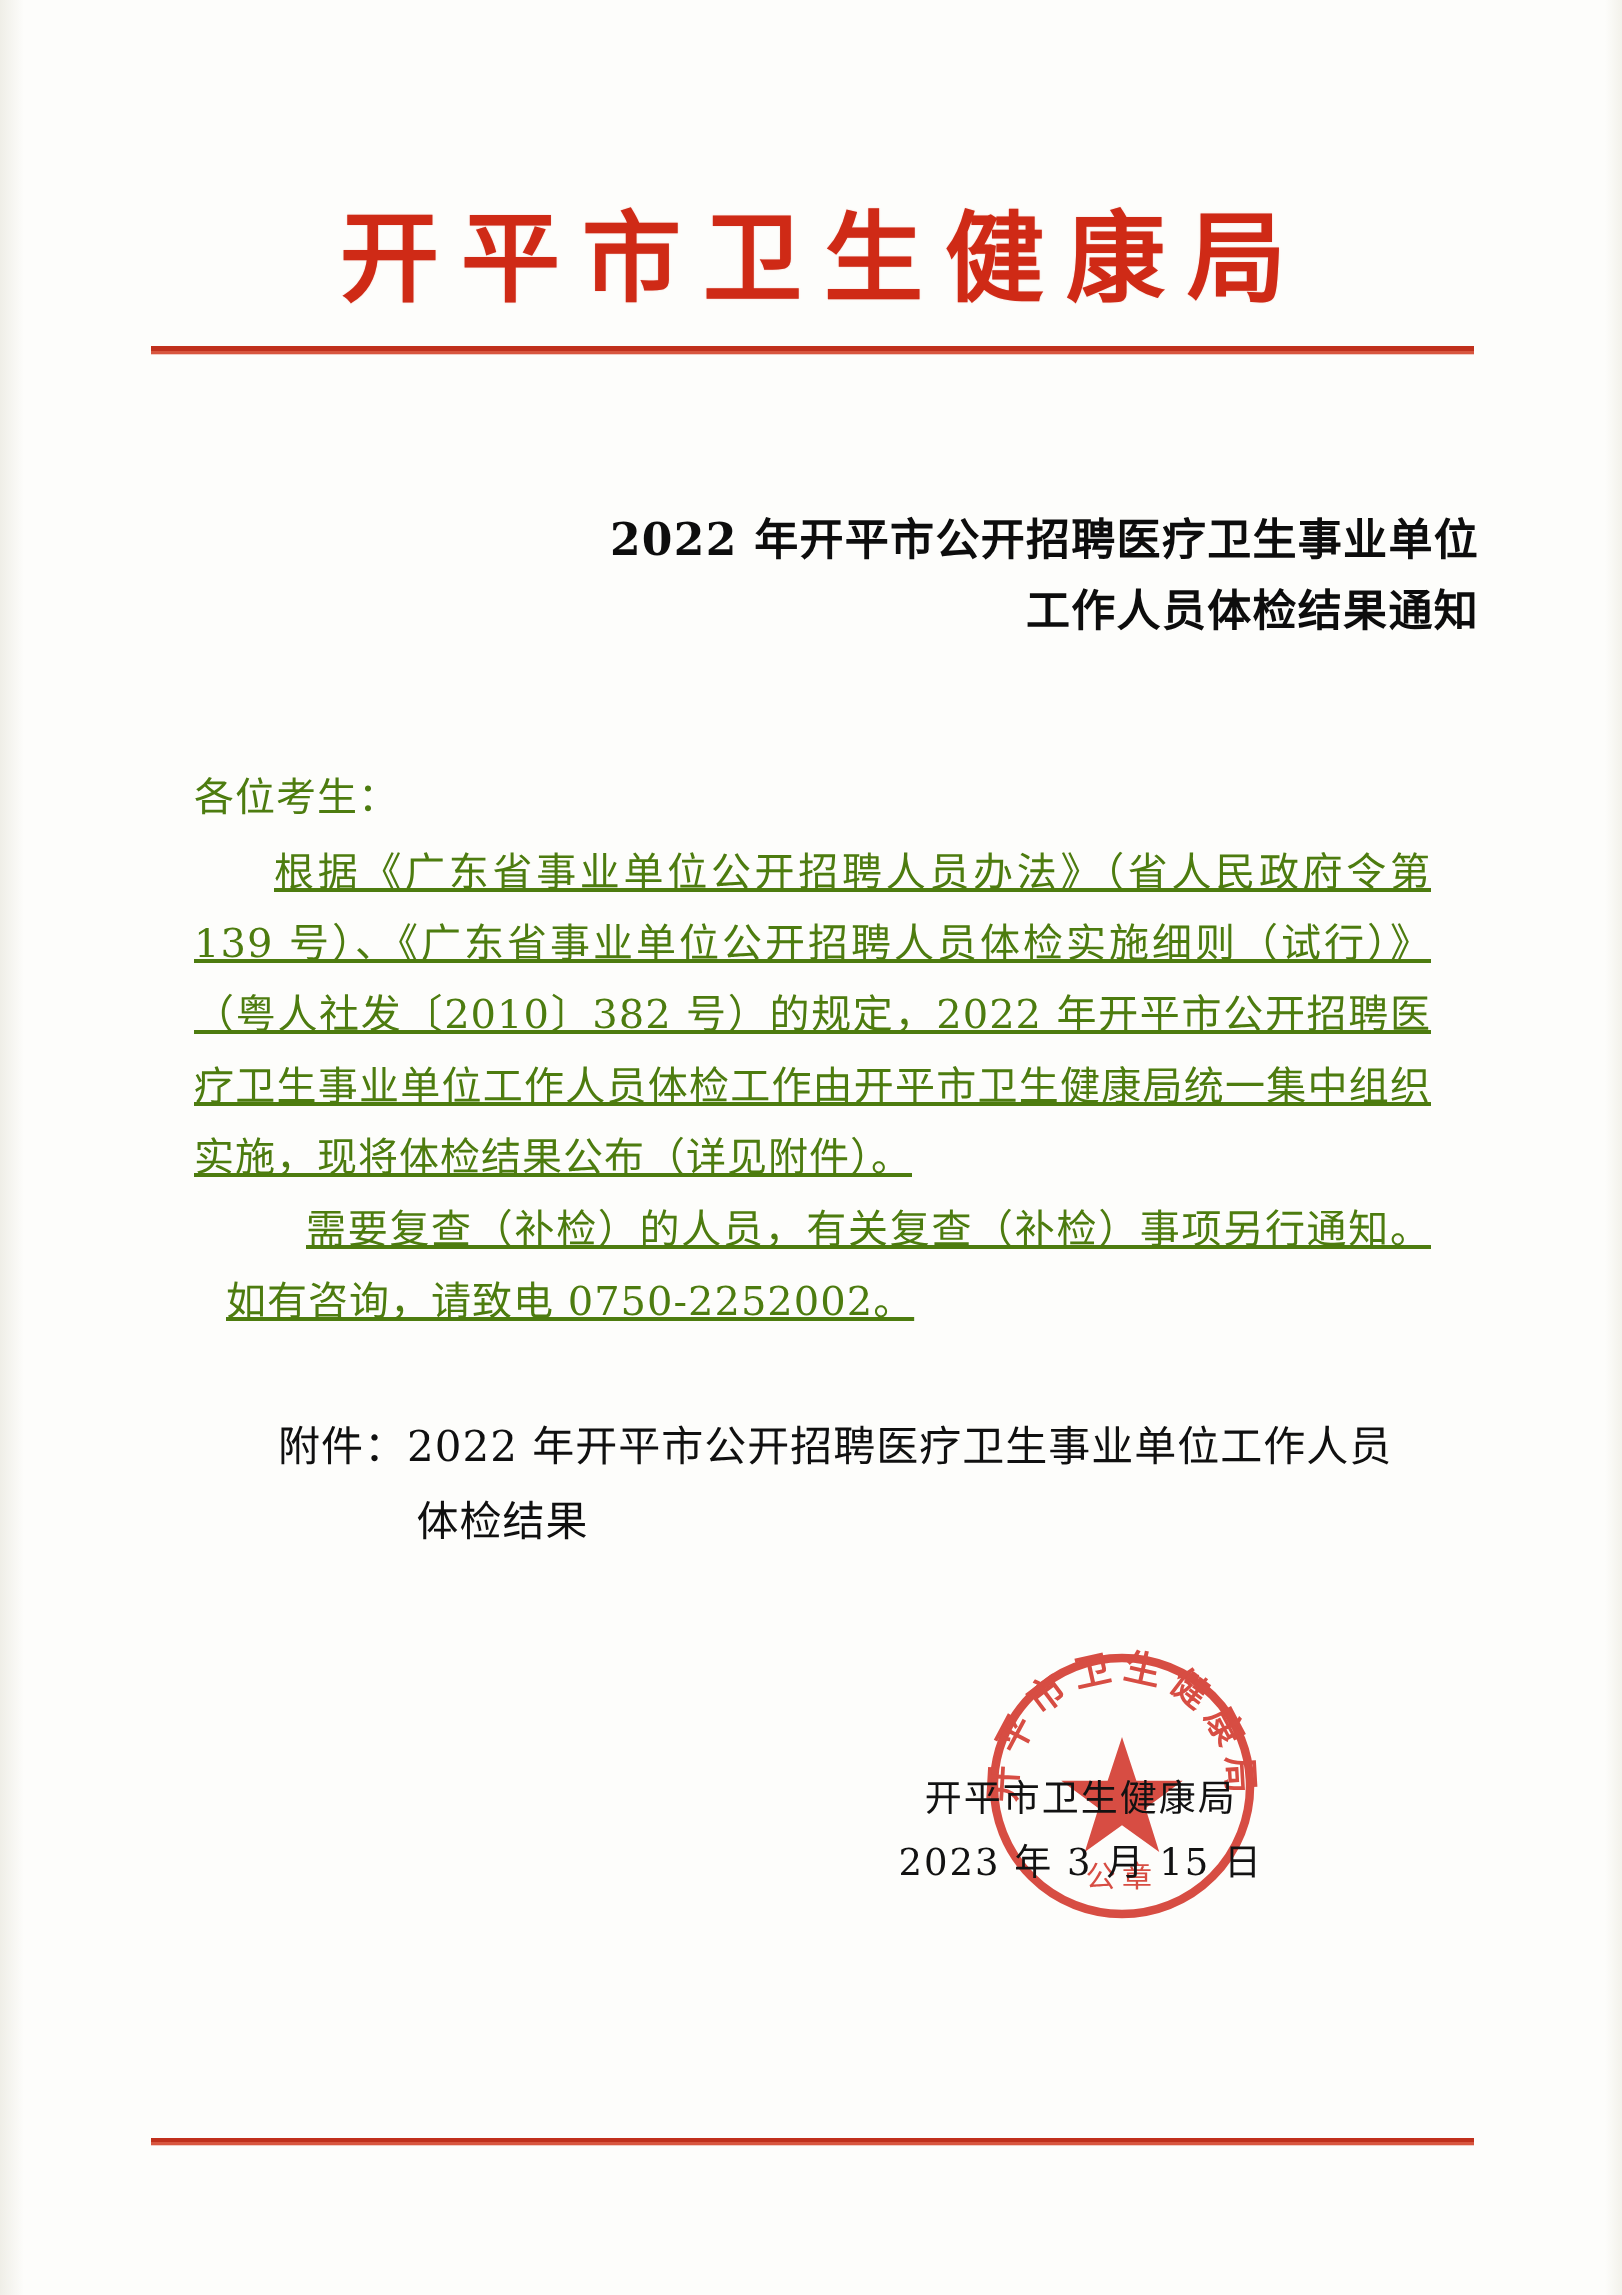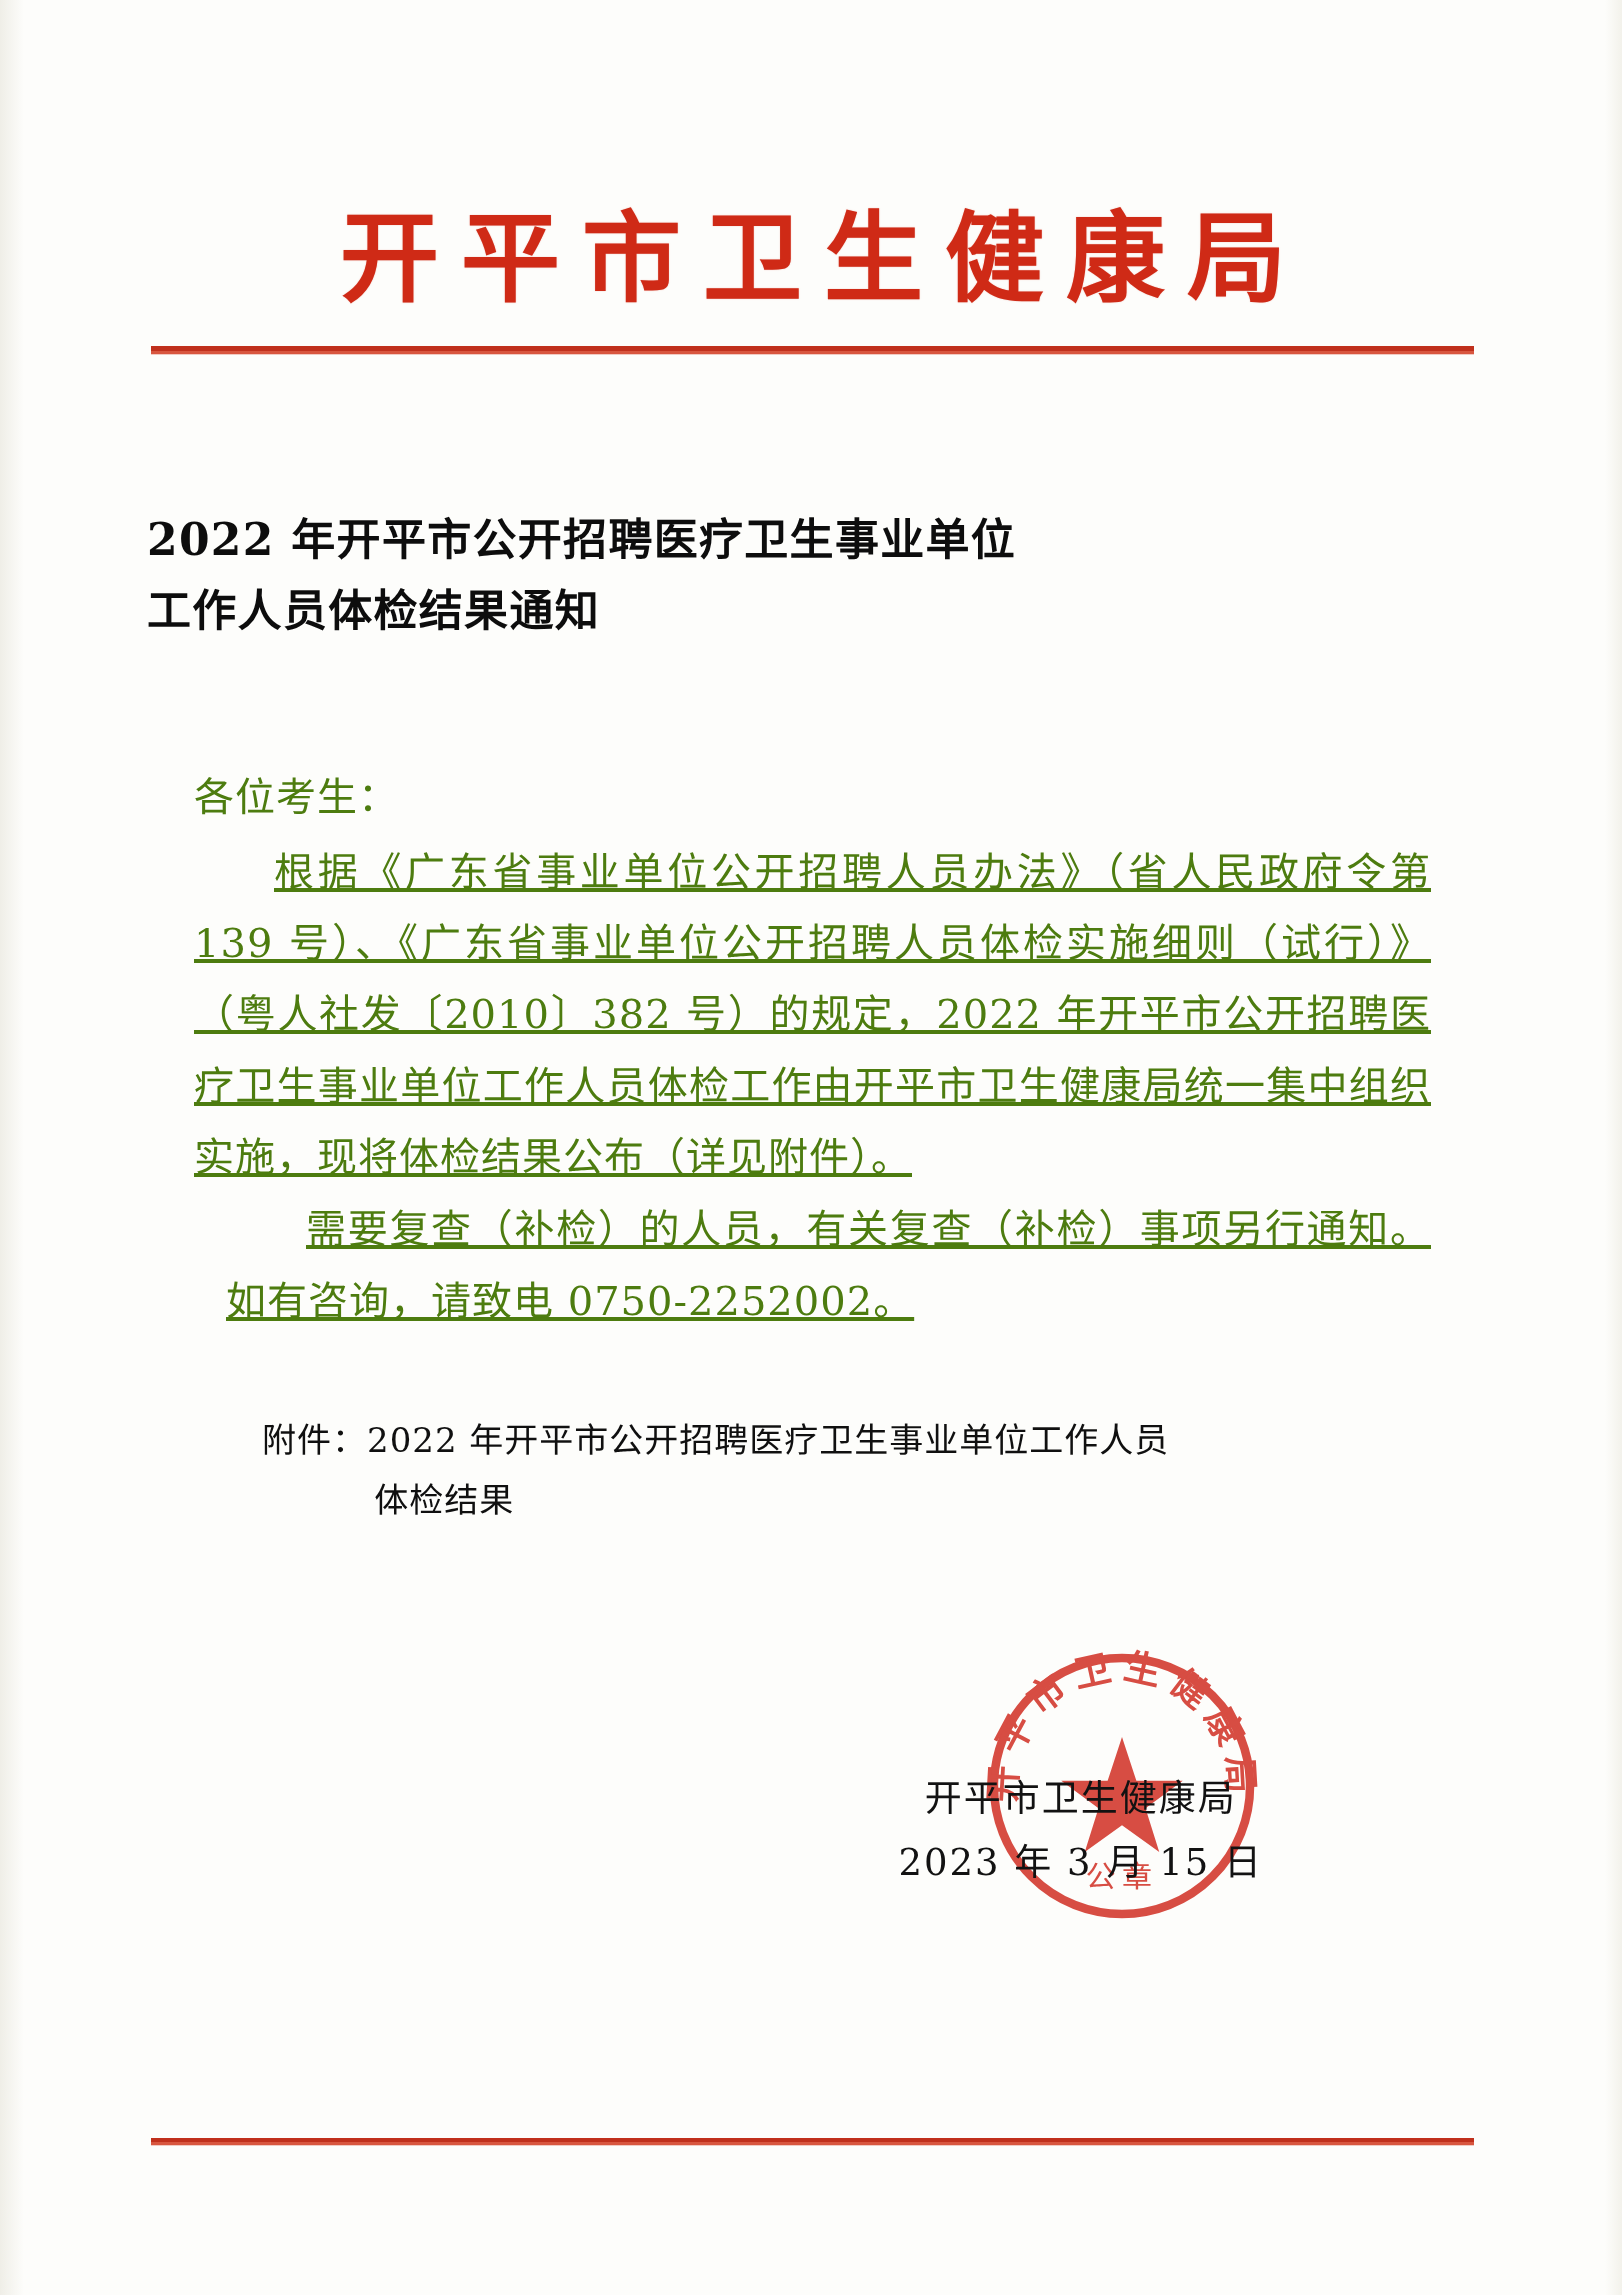--- a/index.html
+++ b/index.html
@@ -72,21 +72,21 @@
     background: #c0301c;
     box-shadow: 0 3.3px 0 0 #d8563f;
   }
 
   
   .doc-title {
     position: absolute;
     left: 0;
     top: 504px;
     width: 1332px;
-    text-align: left;
+    text-align: right;
     font-family: "DejaVu Serif", "Liberation Serif", serif;
     font-weight: bold;
     font-size: 44px;
     line-height: 1.62;
     letter-spacing: 1.3px;
     color: #0d0d0d;
   }
   .doc-title .line2 { display: block; }
 
   
@@ -109,21 +109,21 @@
     text-indent: 2em;
     text-decoration: underline;
   }
   .para + .para { margin-top: 1.3px; margin-left: 32px; }
 
   .attachment {
     position: absolute;
     left: 47px;
     top: 1410px;
     width: 1237px;
-    font-size: 34px;
+    font-size: 42px;
     line-height: 1.78;
     letter-spacing: 1px;
     color: #101010;
   }
   .attachment-line1 { text-indent: 2em; }
   .attachment-line2 { margin-left: 5.3em; font-family: Liberation Serif, serif; }
 
   
   .sign-block {
     position: absolute;

